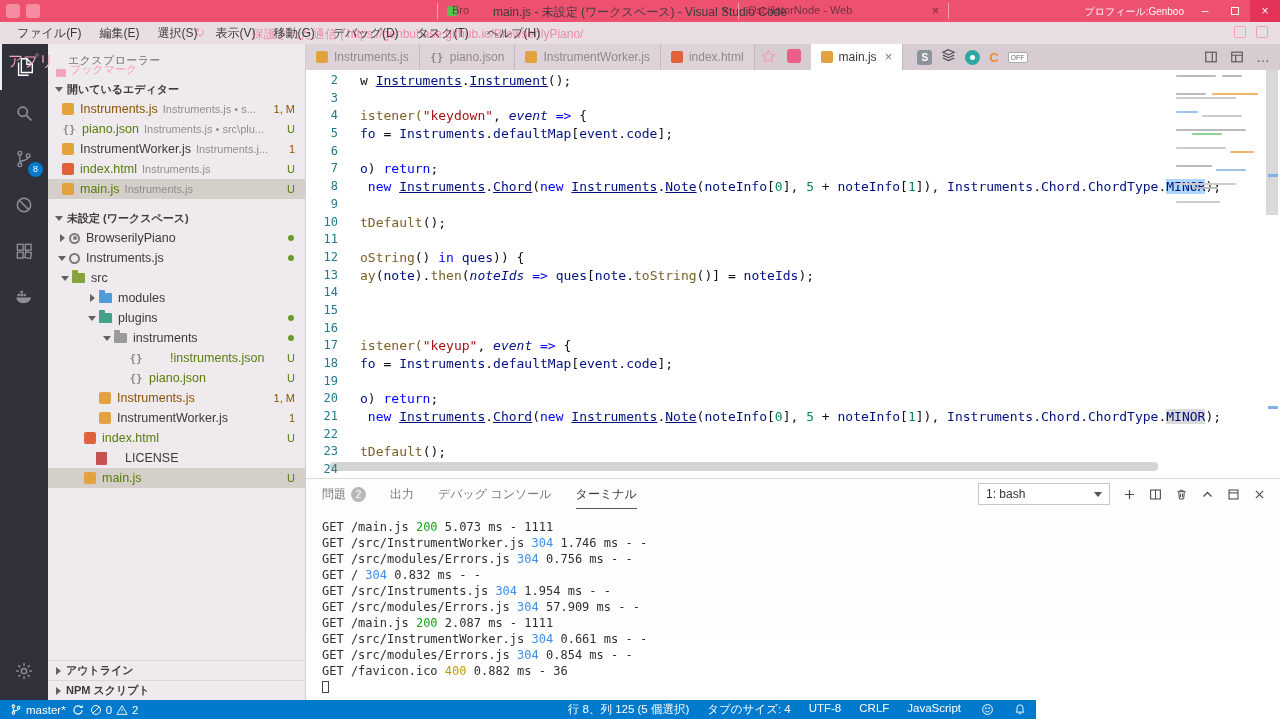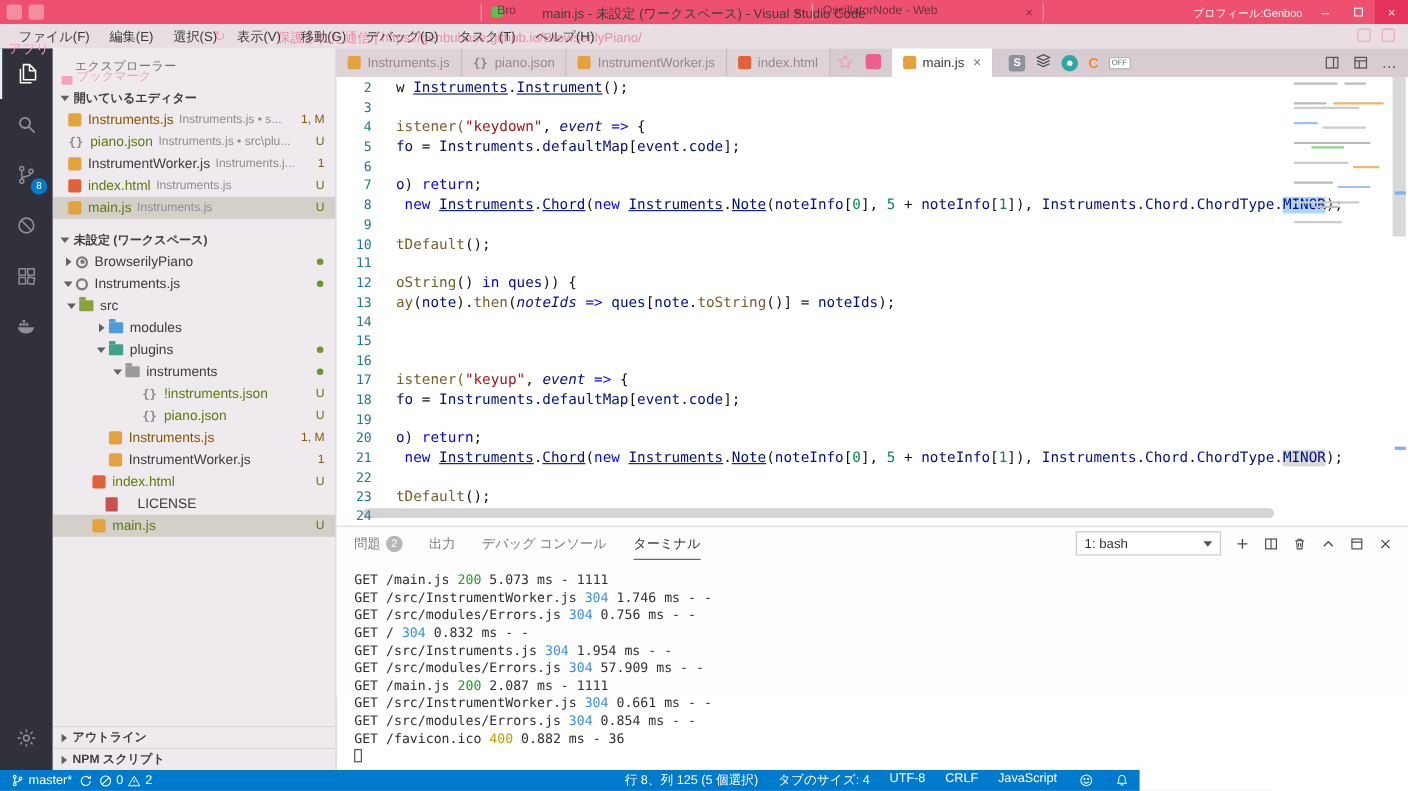--- a/index.html
+++ b/index.html
@@ -26,21 +26,21 @@
 
   
   .menubar{position:absolute;top:22px;left:0;width:1280px;height:22px;background:#e8dee3}
   .menu-items{position:absolute;left:8px;top:0;height:22px;display:flex;align-items:center;z-index:2}
   .menu-item{padding:0 9px;font-size:12px;color:#3a3a3a;cursor:default}
   .ghost-reload{position:absolute;left:194px;top:3px;color:#f2a0ba;font-size:13px;z-index:1}
   .ghost-url{position:absolute;left:252px;top:4px;font-size:12px;color:#ee8aa8;z-index:1;white-space:nowrap}
   .ghost-menu-icons{position:absolute;right:12px;top:4px;display:flex;gap:10px;z-index:1}
   .gsq{width:12px;height:12px;border:1px solid #f2a0ba;border-radius:2px}
 
-  .ghost-app{position:absolute;left:8px;top:36px;font-size:12px;color:#f4a3be;z-index:6}
+  .ghost-app{position:absolute;left:8px;top:52px;font-size:15px;color:#f4a3be;z-index:6}
   .ghost-bm{position:absolute;left:56px;top:62px;font-size:11px;color:#f29cb8;z-index:6;display:flex;align-items:flex-end;gap:4px}
   .bm-ico{width:10px;height:8px;background:#f4a3be;border-radius:1px}
 
   
   .activitybar{position:absolute;left:0;top:44px;width:48px;height:656px;background:#31313c}
   .ab-icon{width:48px;height:46px;display:flex;align-items:center;justify-content:center;color:#8f8f9b;position:relative;cursor:pointer}
   .ab-icon.active{color:#fff;border-left:2px solid #eee}
   .ab-badge{position:absolute;right:5px;bottom:5px;width:15px;height:15px;border-radius:50%;color:#fff;font-size:9px;line-height:15px;text-align:center}
   .ab-gear{position:absolute;bottom:6px;left:0}
 
@@ -317,21 +317,21 @@
           <span class="chev">
             <span class="tri-d"></span>
           </span>
           <span class="ficon" style="background: rgb(154, 154, 154);"></span>
           <span class="tname" style="color: rgb(59, 59, 59);">instruments</span>
           <span class="gdot"></span>
         </div>
         <div class="tree-row" style="padding-left: 68px;">
           <span class="chev"></span>
           <span class="fi fi-json">{}</span>
-          <span class="tname" style="color: rgb(88, 124, 12);">!instruments.json</span>
+          <span class="tname" style="color: rgb(88, 124, 12); margin-left: 21px;">!instruments.json</span>
           <span class="row-right" style="color: rgb(88, 124, 12);">U</span>
         </div>
         <div class="tree-row" style="padding-left: 68px;">
           <span class="chev"></span>
           <span class="fi fi-json">{}</span>
           <span class="tname" style="color: rgb(88, 124, 12);">piano.json</span>
           <span class="row-right" style="color: rgb(88, 124, 12);">U</span>
         </div>
         <div class="tree-row" style="padding-left: 38px;">
           <span class="chev"></span>

